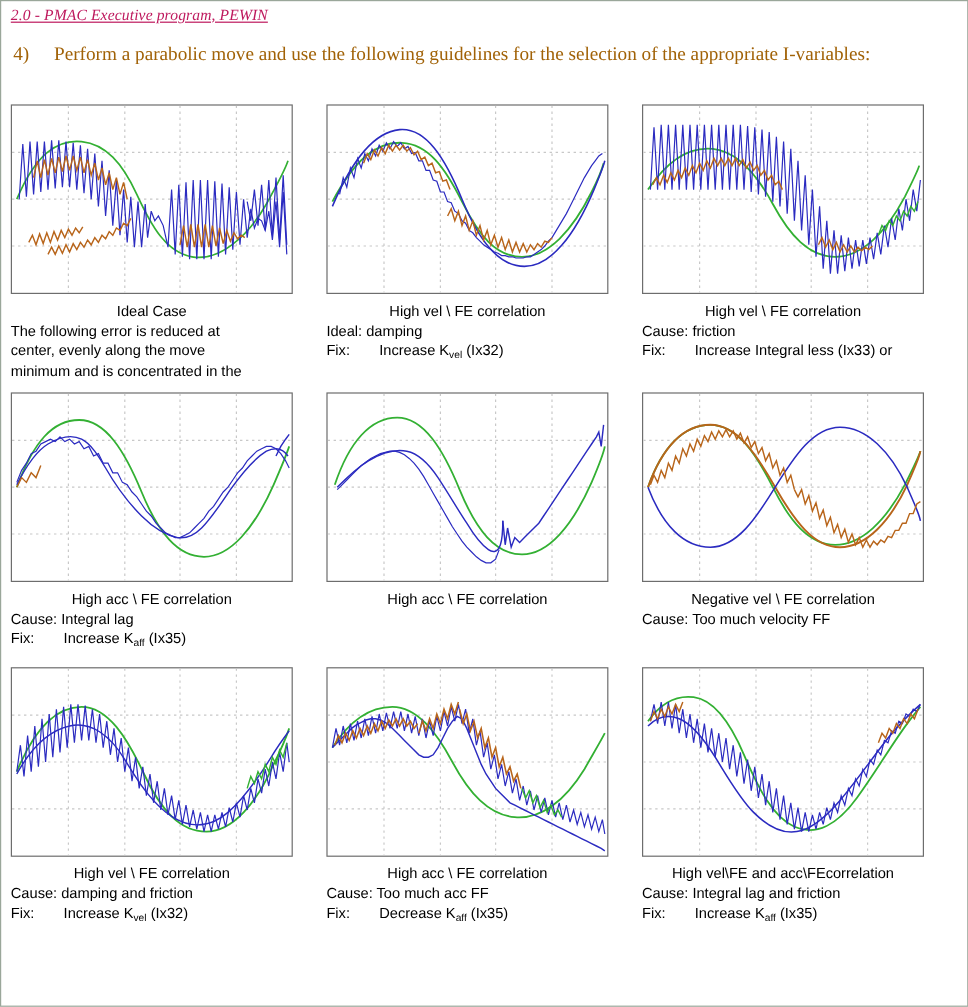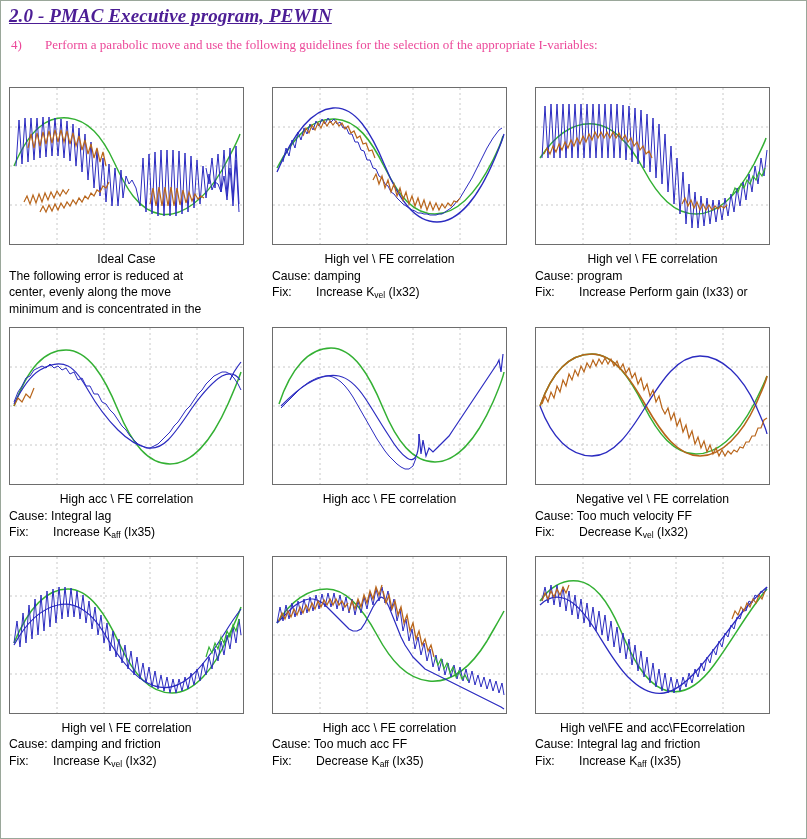--- a/index.html
+++ b/index.html
@@ -22,32 +22,32 @@
     box-sizing: border-box;
     border: 1px solid #9aa79a;
     background: #ffffff;
   }
   .header {
     position: absolute;
     left: 8px;
     top: 4px;
     font-family: "Liberation Serif", serif;
     font-style: italic;
-    font-weight: bold;
-    font-size: 19px;
-    color: #4c1d95;
+    font-weight: normal;
+    font-size: 13px;
+    color: #be185d;
     text-decoration: underline;
     letter-spacing: 0.1px;
   }
   .intro {
     position: absolute;
     left: 10px;
     top: 36px;
-    font-size: 13px;
-    color: #ec4899;
+    font-size: 16px;
+    color: #a16207;
     white-space: nowrap;
   }
   .intro .num {
     display: inline-block;
     width: 34px;
   }
   .grid {
     position: absolute;
     left: 8px;
     top: 86px;
@@ -168,21 +168,21 @@
             </g>
             <path d="M4,80 C22,46 40,30 62,31 C84,32 98,52 112,80 C126,108 140,126 162,126 C184,126 204,104 220,72 C226,60 229,52 230,48" fill="none" stroke="#33b033" stroke-width="1.5"></path>
             <path d="M4,84 C20,46 38,22 60,20 C82,18 98,44 112,78 C126,112 142,134 164,134 C186,134 206,108 222,70 C227,58 230,50 231,46" fill="none" stroke="#2b2bc0" stroke-width="1.3"></path>
             <path d="M10,74 L13,60 L16,68 L19,52 L22,60 L25,44 L28,52 L31,40 L34,46 L37,36 L40,42 L43,33 L46,38 L49,31 L52,36 L55,30 L58,34 L61,31 L64,36 L67,34 L70,40 L73,39 L76,46 L79,46 L82,54 L85,54 L88,62 L91,63 L94,72 L97,72 L100,80 L103,81 L106,88 L109,90 L112,96 L115,98 L118,104 L121,106 L124,110 L127,113 L130,116 L133,118 L136,120 L139,122 L142,123 L145,125 L148,125 L151,126 L154,126 L157,127 L160,127 L163,127 L166,126 L169,126 L172,124 L175,122 L178,120 L181,117 L184,113 L187,110 L190,105 L193,100 L196,95 L199,90 L202,84 L205,78 L208,72 L211,66 L214,60 L217,55 L220,50 L223,46 L226,42 L229,40" fill="none" stroke="#2b2bc0" stroke-width="1"></path>
             <path d="M100,92 L103,86 L106,96 L109,88 L112,100 L115,92 L118,104 L121,96 L124,108 L127,100 L130,112 L133,104 L136,116 L139,108 L142,118 L145,110 L148,120 L151,112 L154,122 L157,114 L160,122 L163,115 L166,122 L169,116 L172,120 L175,115 L178,118 L181,113 L184,114 L187,110" fill="none" stroke="#b8651b" stroke-width="1.2"></path>
             <path d="M30,48 L33,40 L36,45 L39,37 L42,42 L45,35 L48,40 L51,33 L54,38 L57,33 L60,37 L63,33 L66,38 L69,35 L72,41 L75,38 L78,45 L81,43 L84,50 L87,48 L90,56 L93,55 L96,63 L99,62 L102,70" fill="none" stroke="#b8651b" stroke-width="1.2"></path>
           </svg>
         </div>
         <div class="caption">
           <span class="title">High vel \ FE correlation</span>
-          <span class="line">Cause: damping</span>
+          <span class="line">Ideal: damping</span>
           <span class="line"><span class="fixlabel">Fix:</span><span>Increase K</span><sub>vel</sub><span> (Ix32)</span></span>
         </div>
       </div>
 
       <div class="cell">
         <div class="plot">
           <svg width="233" height="156" viewBox="0 0 233 156">
             <g stroke="#c8c8c8" stroke-width="1" stroke-dasharray="2,3">
               <line x1="47" y1="0" x2="47" y2="156"></line>
               <line x1="94" y1="0" x2="94" y2="156"></line>
@@ -194,22 +194,22 @@
             </g>
             <path d="M4,70 C20,46 38,34 58,36 C78,38 94,56 108,82 C122,108 138,126 160,126 C182,126 202,106 218,76 C225,62 229,54 230,50" fill="none" stroke="#33b033" stroke-width="1.5"></path>
             <path d="M6,70 L9,18 L12,70 L15,16 L18,70 L21,16 L24,70 L27,16 L30,70 L33,16 L36,70 L39,16 L42,70 L45,16 L48,70 L51,16 L54,70 L57,16 L60,70 L63,16 L66,70 L69,16 L72,70 L75,16 L78,70 L81,16 L84,70 L87,17 L90,72 L93,18 L96,74 L99,20 L102,76 L105,22 L108,80 L111,26 L114,84 L117,30 L120,90 L123,36 L126,96 L129,46 L132,104 L135,58 L138,116 L141,70 L144,126 L147,84 L150,136 L153,96 L156,140 L159,104 L162,140 L165,108 L168,138 L171,110 L174,136 L174,136 L177,112 L180,134 L183,112 L186,132 L189,110 L192,128 L195,106 L198,124 L201,100 L204,118 L207,94 L210,112 L213,86 L216,104 L219,78 L222,96 L225,70 L228,88 L231,62" fill="none" stroke="#2b2bc0" stroke-width="1"></path>
             <path d="M8,66 L11,60 L14,66 L17,58 L20,64 L23,56 L26,62 L29,54 L32,60 L35,52 L38,58 L41,50 L44,56 L47,48 L50,54 L53,46 L56,52 L59,44 L62,50 L65,44 L68,50 L71,44 L74,50 L77,44 L80,50 L83,45 L86,52 L89,47 L92,54 L95,50 L98,58 L101,54 L104,62 L107,58 L110,66 L113,63 L116,70" fill="none" stroke="#b8651b" stroke-width="1.2"></path>
             <path d="M146,116 L149,110 L152,118 L155,112 L158,120 L161,114 L164,122 L167,116 L170,122 L173,117 L176,122 L179,118 L182,121 L185,118 L188,120 L191,117" fill="none" stroke="#b8651b" stroke-width="1.2"></path>
             <path d="M196,108 L199,100 L202,104 L205,96 L208,100 L211,92 L214,96 L217,88 L220,92 L223,84 L226,88 L229,80" fill="none" stroke="#33b033" stroke-width="1.2"></path>
           </svg>
         </div>
         <div class="caption">
           <span class="title">High vel \ FE correlation</span>
-          <span class="line">Cause: program</span>
-          <span class="line"><span class="fixlabel">Fix:</span><span>Increase Perform gain (Ix33) or</span></span>
+          <span class="line">Cause: friction</span>
+          <span class="line"><span class="fixlabel">Fix:</span><span>Increase Integral less (Ix33) or</span></span>
         </div>
       </div>
 
     </div>
 
     <div class="row row2">
 
       <div class="cell">
         <div class="plot">
           <svg width="233" height="156" viewBox="0 0 233 156">
@@ -274,21 +274,20 @@
             <path d="M4,78 C16,44 34,26 56,26 C78,26 94,50 108,78 C122,106 138,126 160,126 C182,126 202,106 218,76 C225,62 229,54 231,48" fill="none" stroke="#33b033" stroke-width="1.5"></path>
             <path d="M4,78 C16,44 34,26 56,26 C78,26 94,50 110,78 C126,106 142,128 164,128 C186,128 206,106 220,76 C226,62 230,54 231,48" fill="none" stroke="#b8651b" stroke-width="1.6"></path>
             <path d="M4,78 C16,110 34,128 56,128 C78,128 94,104 110,78 C126,52 142,28 164,28 C186,28 206,48 220,78 C226,92 230,100 231,106" fill="none" stroke="#2b2bc0" stroke-width="1.3"></path>
             <path d="M6,76 L9,68 L12,74 L15,64 L18,70 L21,58 L24,64 L27,52 L30,58 L33,46 L36,52 L39,42 L42,48 L45,38 L48,44 L51,35 L54,40 L57,32 L60,38 L63,31 L66,36 L69,30 L72,36 L75,31 L78,38 L81,33 L84,41 L87,36 L90,45 L93,40 L96,50 L99,45 L102,56 L105,50 L108,62 L111,56 L114,68 L117,62 L120,74 L123,68 L126,80" fill="none" stroke="#b8651b" stroke-width="1.2"></path>
             <path d="M126,80 L129,86 L132,80 L135,92 L138,85 L141,98 L144,91 L147,104 L150,97 L153,110 L156,103 L159,116 L162,109 L165,120 L168,113 L171,124 L174,117 L177,126 L180,120 L183,128 L186,122 L189,128 L192,123 L195,126 L198,122 L201,124 L204,119 L207,120 L210,114 L213,114 L216,108 L219,108 L222,100 L225,100 L228,92 L231,90" fill="none" stroke="#b8651b" stroke-width="1.2"></path>
           </svg>
         </div>
         <div class="caption">
           <span class="title">Negative vel \ FE correlation</span>
           <span class="line">Cause: Too much velocity FF</span>
-          <span class="line"><span class="fixlabel">Fix:</span><span>Decrease K</span><sub>vel</sub><span> (Ix32)</span></span>
         </div>
       </div>
 
     </div>
 
     <div class="row row3">
 
       <div class="cell">
         <div class="plot">
           <svg width="233" height="156" viewBox="0 0 233 156">

